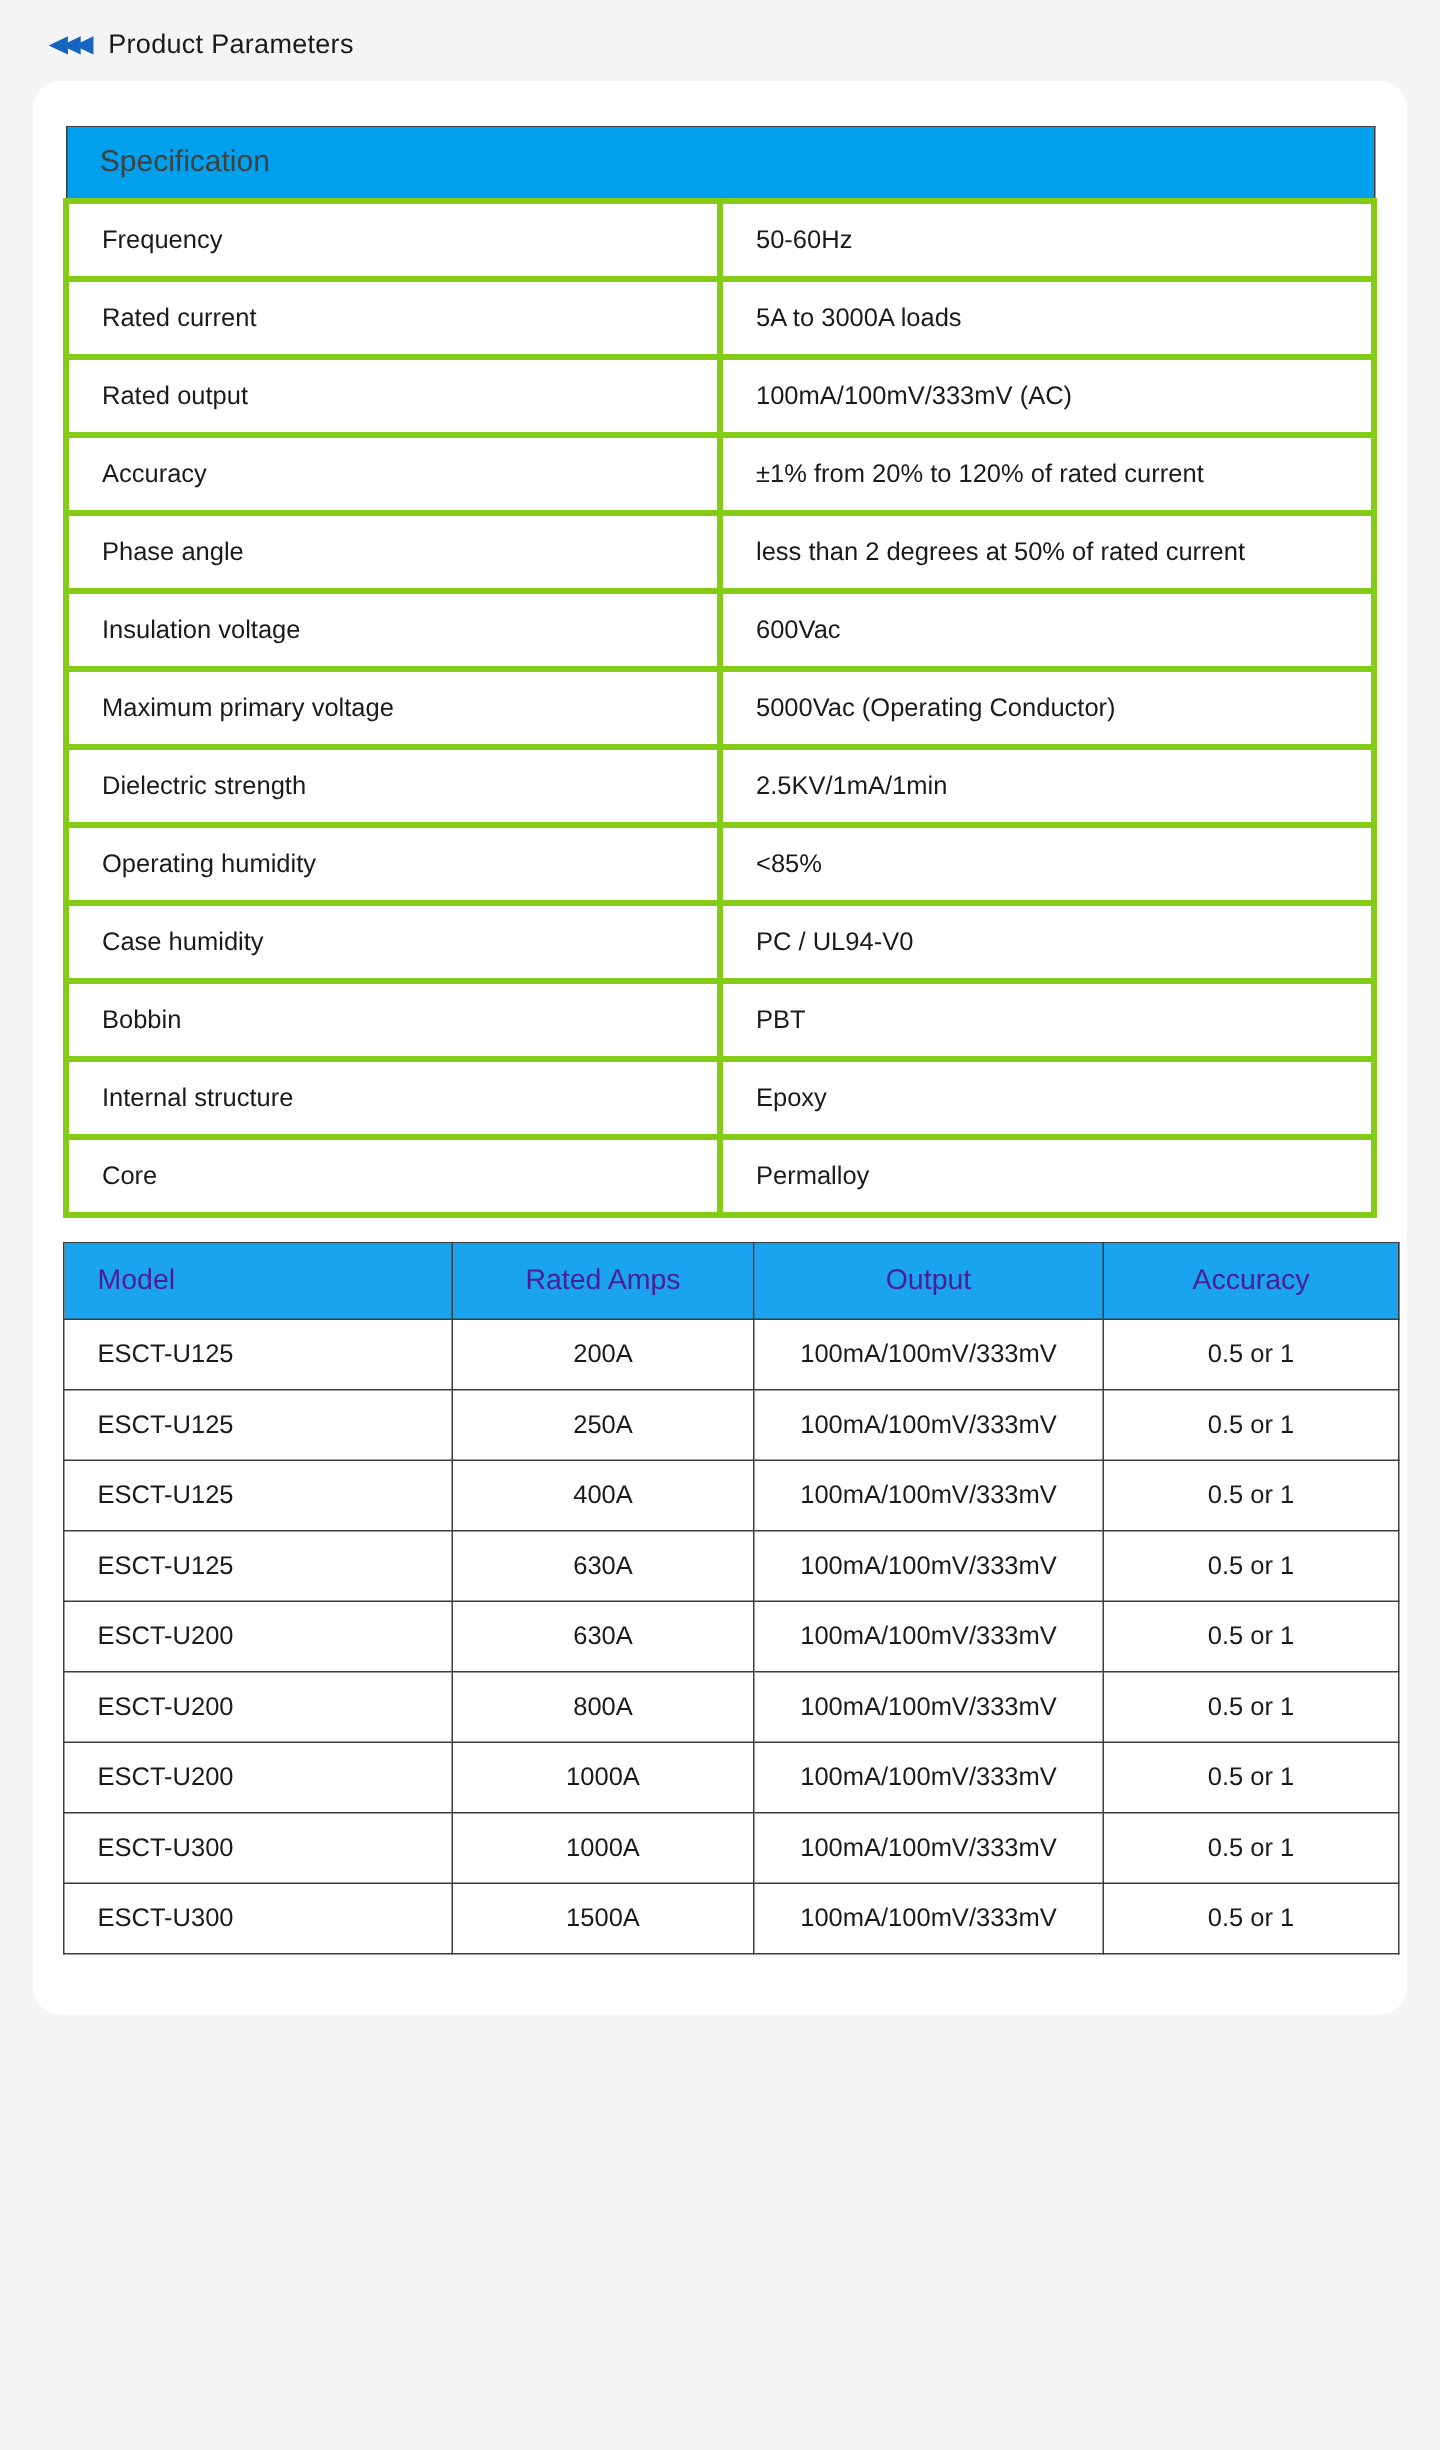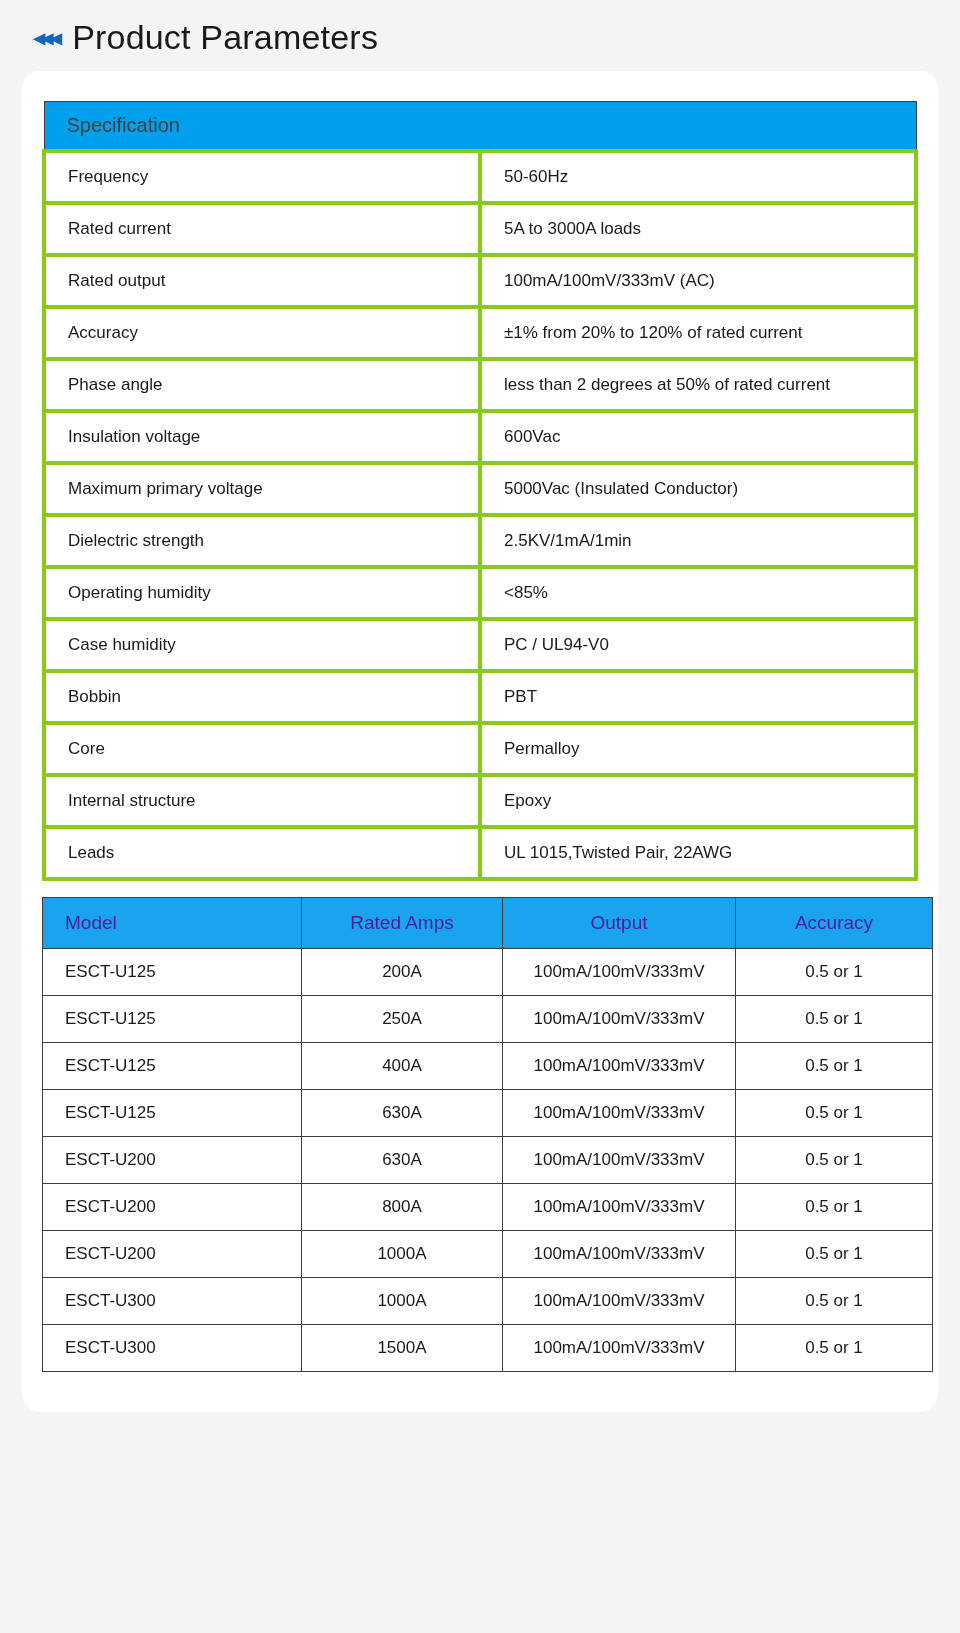--- a/index.html
+++ b/index.html
@@ -28,21 +28,21 @@
     color: #1565c0;
     font-size: 22px;
     letter-spacing: -3px;
     margin-right: 14px;
     line-height: 1;
     font-weight: 700;
     display: inline-block;
     transform: scaleX(1.05);
   }
   .page-title {
-    font-size: 34px;
+    font-size: 18px;
     color: #1a1a1a;
     letter-spacing: 0.2px;
   }
   .card {
     background: #ffffff;
     border-radius: 18px;
     margin: 0 22px;
     padding: 30px 20px 40px 20px;
     box-sizing: border-box;
     width: 916px;
@@ -151,49 +151,45 @@
         <tr>
           <td class="key">Phase angle</td>
           <td class="val">less than 2 degrees at 50% of rated current</td>
         </tr>
         <tr>
           <td class="key">Insulation voltage</td>
           <td class="val">600Vac</td>
         </tr>
         <tr>
           <td class="key">Maximum primary voltage</td>
-          <td class="val">5000Vac (Insulated Conductor)</td>
+          <td class="val">5000Vac (Operating Conductor)</td>
         </tr>
         <tr>
           <td class="key">Dielectric strength</td>
           <td class="val">2.5KV/1mA/1min</td>
         </tr>
         <tr>
           <td class="key">Operating humidity</td>
           <td class="val">&lt;85%</td>
         </tr>
         <tr>
           <td class="key">Case humidity</td>
           <td class="val">PC / UL94-V0</td>
         </tr>
         <tr>
           <td class="key">Bobbin</td>
           <td class="val">PBT</td>
         </tr>
         <tr>
+          <td class="key">Internal structure</td>
+          <td class="val">Epoxy</td>
+        </tr>
+        <tr>
           <td class="key">Core</td>
           <td class="val">Permalloy</td>
-        </tr>
-        <tr>
-          <td class="key">Internal structure</td>
-          <td class="val">Epoxy</td>
-        </tr>
-        <tr>
-          <td class="key">Leads</td>
-          <td class="val">UL 1015,Twisted Pair, 22AWG</td>
         </tr>
       </tbody>
     </table>
 
     <div class="model-wrap">
       <table class="model-table">
         <thead>
           <tr>
             <th class="model-col col-model">Model</th>
             <th class="col-amps">Rated Amps</th>

